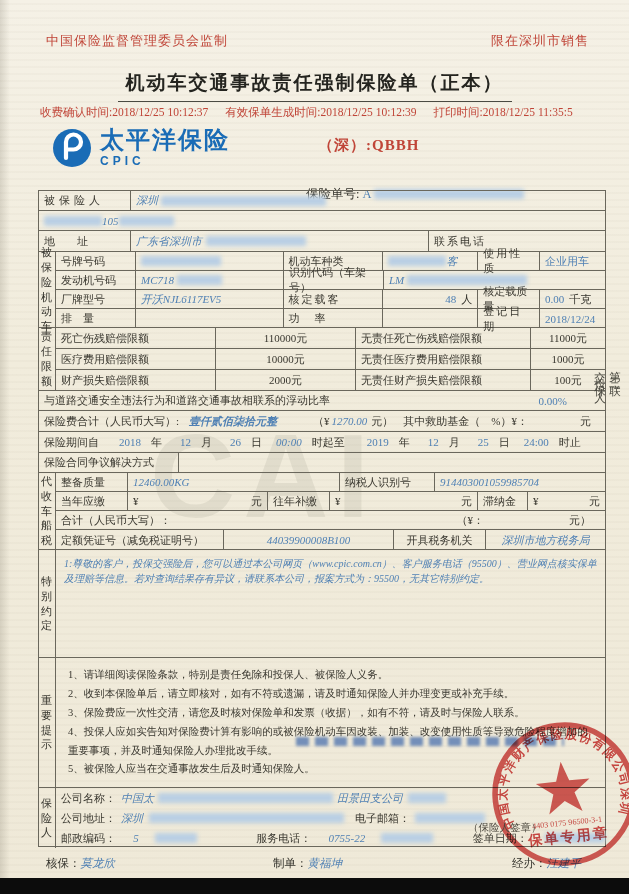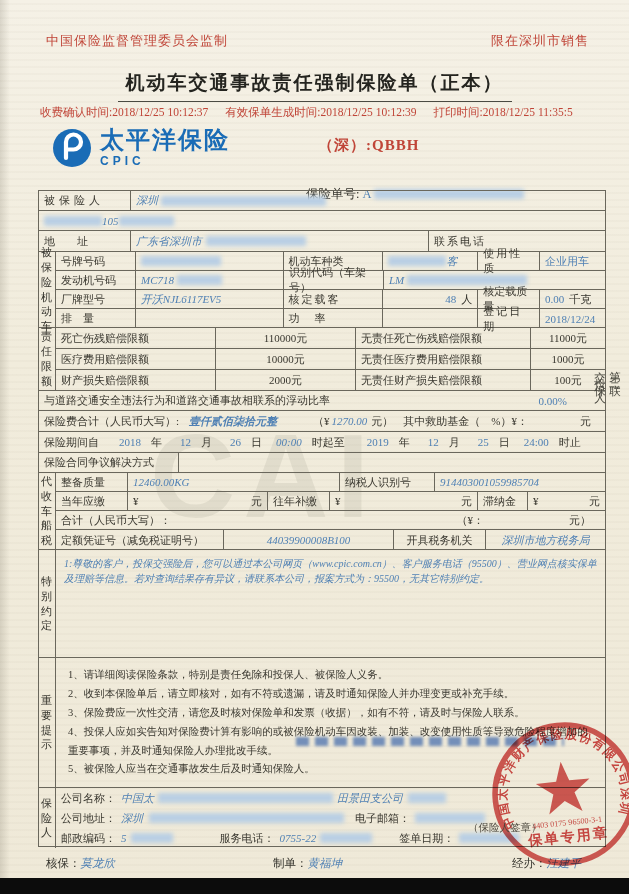--- a/index.html
+++ b/index.html
@@ -30,21 +30,21 @@
   .brand-txt{margin-left:8px;line-height:1;}
   .brand-name{font-size:24px;font-weight:bold;color:#1a6cb6;letter-spacing:2px;font-family:"Liberation Sans",sans-serif;}
   .brand-abbr{font-size:12px;font-weight:bold;color:#1a6cb6;letter-spacing:4px;margin-top:3px;font-family:"Liberation Sans",sans-serif;}
   .mark-shen{position:absolute;top:136px;left:318px;color:var(--red);font-size:15px;font-weight:bold;letter-spacing:1px;}
   .policy-no{position:absolute;top:186px;left:306px;font-size:12.5px;color:#2e2e28;}
   .fill{color:var(--blue);}
   .soft{filter:blur(.6px);font-style:italic;}
   .bl{display:inline-block;height:10px;background:#b9cfe4;filter:blur(2px);border-radius:1px;vertical-align:-1px;}
   .form{position:absolute;top:190px;left:38px;width:568px;height:657px;border:1px solid var(--bd);font-size:11px;}
   .row{display:flex;align-items:center;border-bottom:1px solid var(--bd);}
-  .row:last-child{border-bottom:none;}
+  .row:last-child{border-bottom:none;justify-content:space-between;}
   .cell{padding:0 5px;height:100%;display:flex;align-items:center;}
   .br{border-right:1px solid var(--bd);}
   .lab{color:#34332c;}
   .sp4{letter-spacing:4px;}
   .sp2{letter-spacing:2px;}
   .sec{display:flex;border-bottom:1px solid var(--bd);}
   .vcell{width:17px;display:flex;align-items:center;justify-content:center;text-align:left;
     word-break:break-all;line-height:1.35;font-size:11px;padding:2px 2px;border-right:1px solid var(--bd);color:#34332c;}
   .grow{flex:1;min-width:0;}
   .r20{height:20px}.r21{height:21px}.r19{height:19px}

